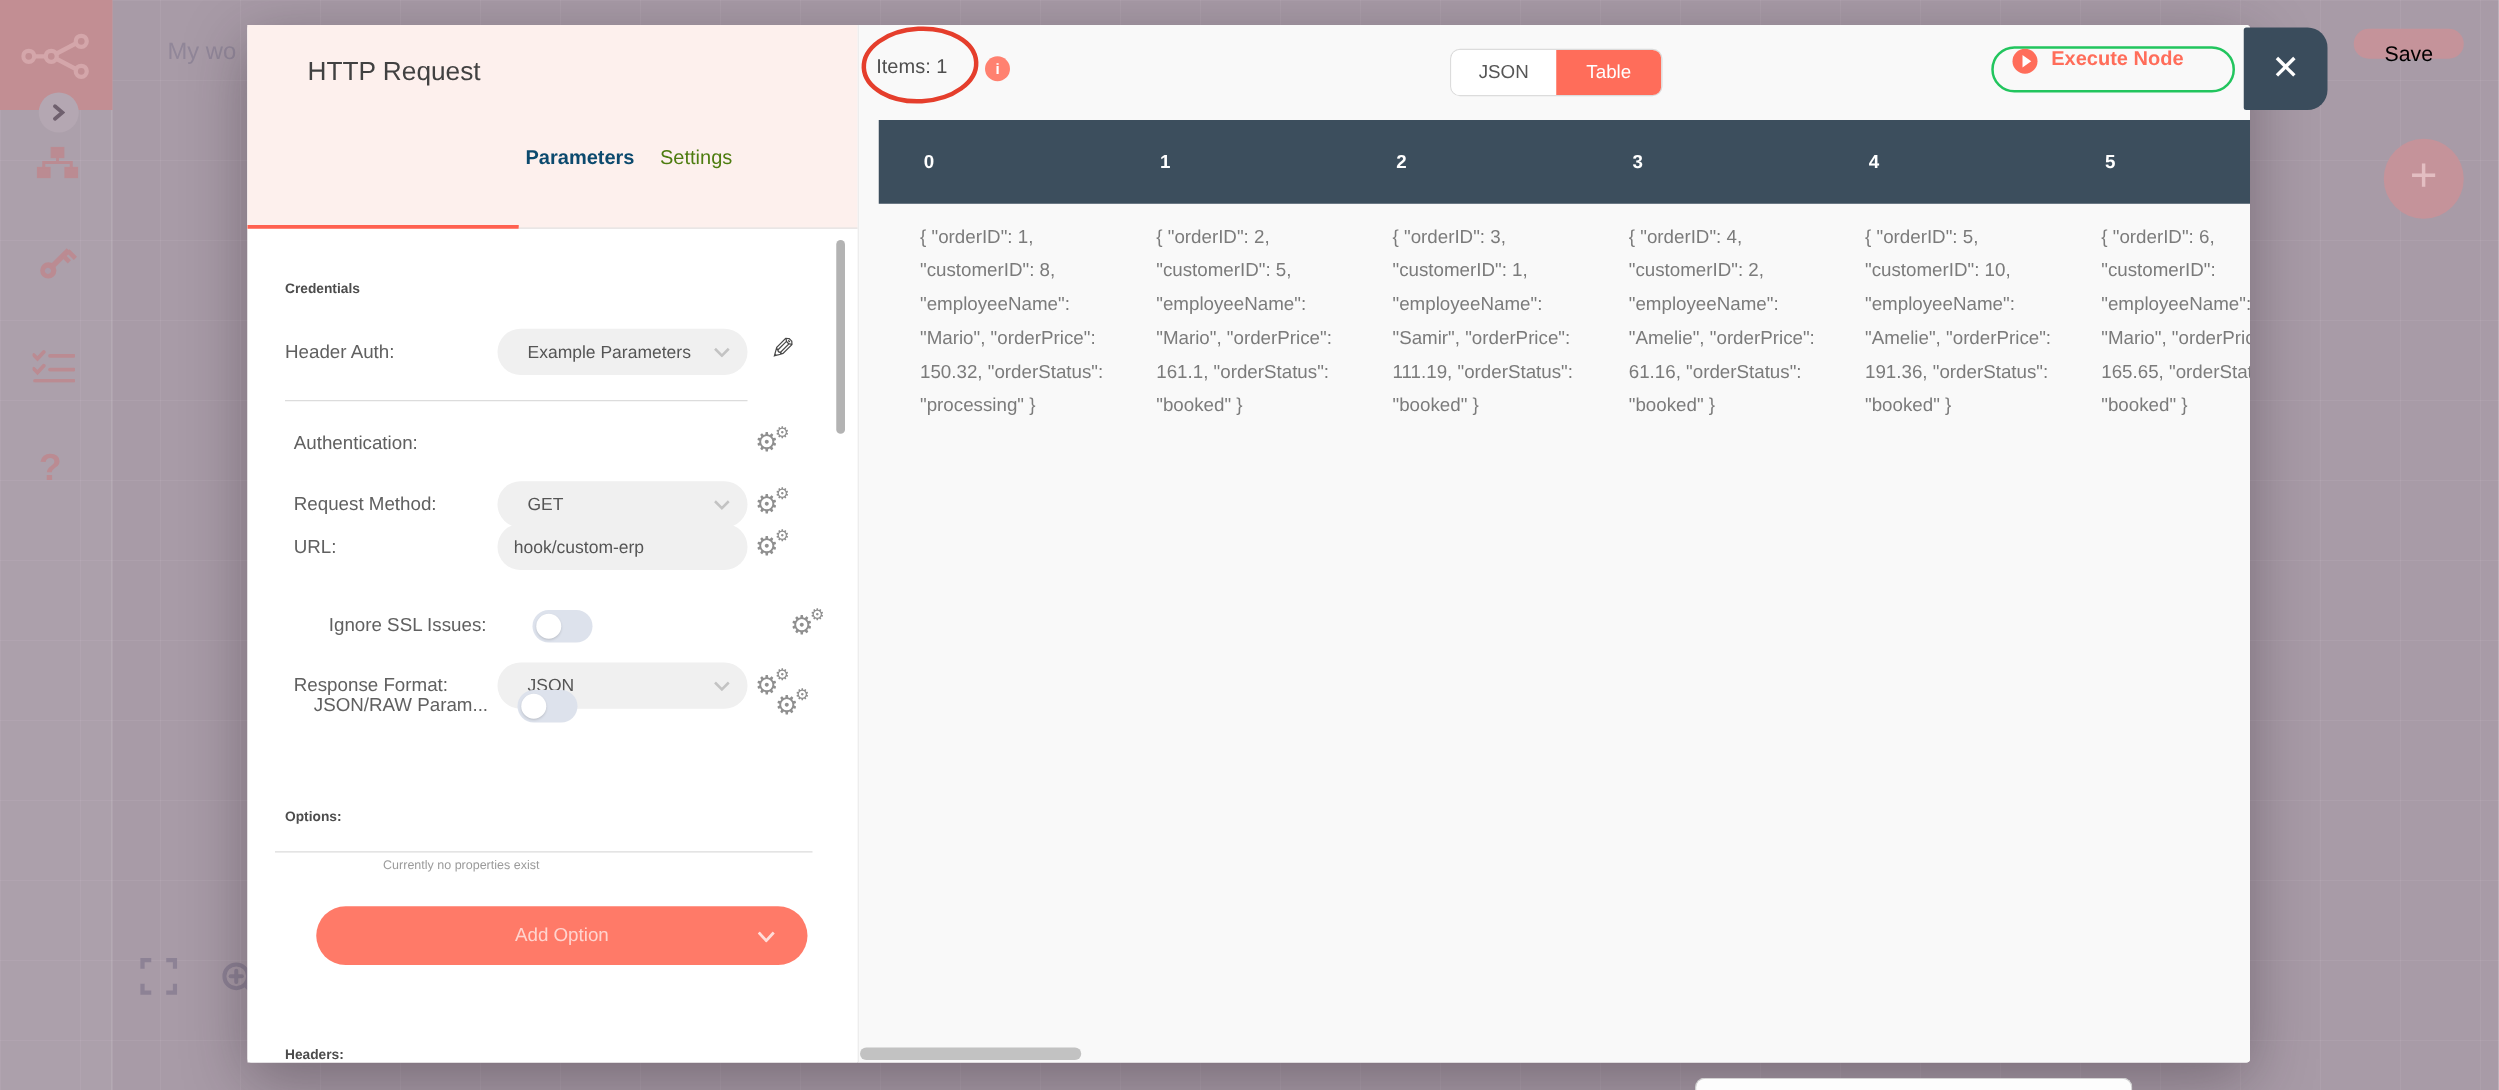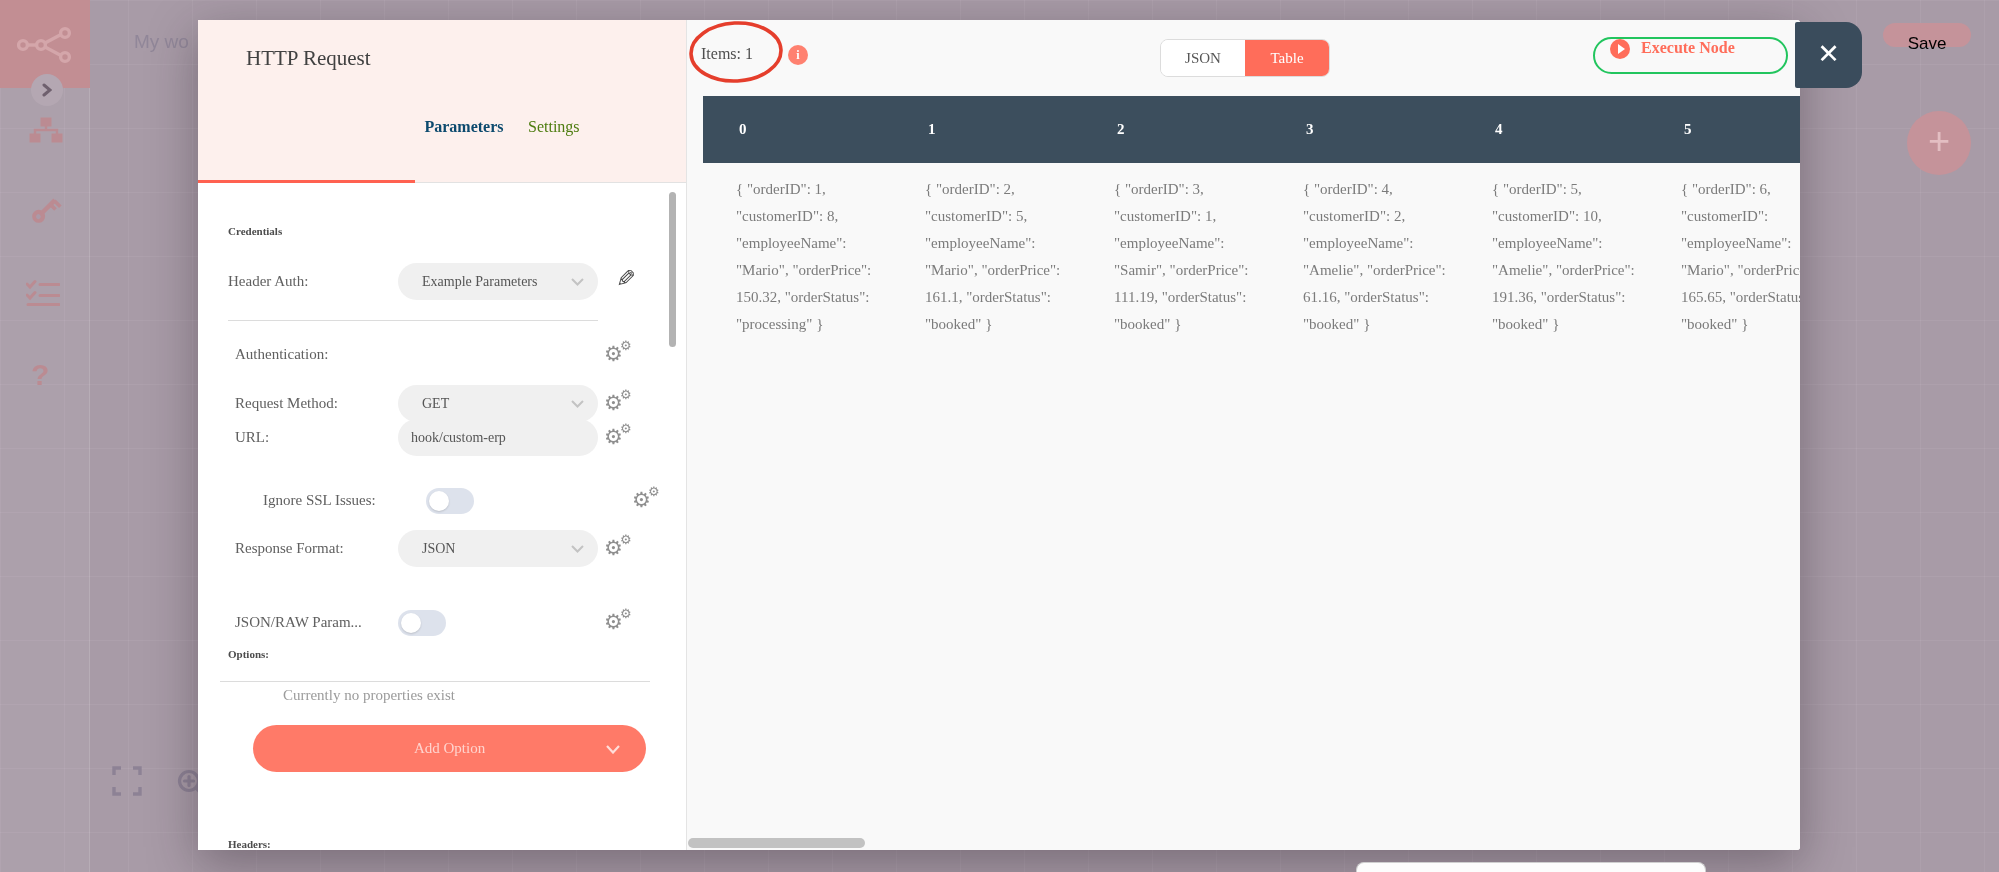--- a/index.html
+++ b/index.html
@@ -17,21 +17,21 @@
   .logo-block { position:absolute; left:0; top:0; width:90px; height:88px; background:#c28e93; }
   .logo-block svg { position:absolute; left:17px; top:26px; }
   .collapse-btn { position:absolute; left:31px; top:74px; width:32px; height:32px;
     border-radius:50%; background:#b4a7b2; display:flex; align-items:center; justify-content:center; }
   .side-icon { position:absolute; color:#bb8b92; }
   .canvas-title { position:absolute; left:134px; top:31px; font-size:19px; color:#918799; }
   .zoom-ctl { position:absolute; color:#8d8295; }
 
   
   .modal { position:absolute; left:198px; top:20px; width:1602px; height:830px;
-    background:#fff; border-radius:3px; box-shadow:0 14px 50px rgba(40,30,40,0.38);font-family:Liberation Serif, serif; }
+    background:#fff; border-radius:3px; box-shadow:0 14px 50px rgba(40,30,40,0.38); }
 
   
   .panel-left { position:absolute; left:0; top:0; width:488px; height:830px; background:#fff; }
   .panel-left-header { position:absolute; left:0; top:0; width:488px; height:163px; background:#fdf0ed; }
   .node-title { position:absolute; left:48px; top:26px; font-size:21px; color:#414141; }
   .tab { position:absolute; top:98px; font-size:16px; }
   .tab-active { left:216px; width:100px; text-align:center; color:#0c4a6e; font-weight:bold; }
   .tab-plain  { left:330px; width:100px; text-align:left; color:#4d7c0f; }
   .tab-underline { position:absolute; left:0; top:160px; width:217px; height:3px; background:#ff6150; }
   .tab-baseline  { position:absolute; left:217px; top:162px; width:271px; height:1px; background:#e2e2e2; }
@@ -52,21 +52,21 @@
   .toggle { position:absolute; left:170px; top:6px; width:48px; height:26px;
     background:#dde2ec; border-radius:13px; }
   .toggle .knob { position:absolute; left:3px; top:3px; width:20px; height:20px;
     background:#fff; border-radius:50%; box-shadow:0 1px 2px rgba(0,0,0,0.15); }
   .gear-wrap { position:absolute; left:376px; top:4px; width:36px; height:30px; color:#8f8f8f; }
   .gear-wrap .g1 { position:absolute; left:0; top:2px; font-size:21px; }
   .gear-wrap .g2 { position:absolute; left:16px; top:-2px; font-size:13px; }
   .pencil { position:absolute; left:388px; top:2px; font-size:24px; color:#474747; transform:scaleX(-1); }
 
   .empty-text { position:absolute; left:55px; top:667px; width:232px; text-align:center;
-    font-size:15px; color:#9b9b9b; }
+    font-size:10px; color:#9b9b9b; }
   .add-option { position:absolute; left:55px; top:705px; width:393px; height:47px;
     background:#ff7a68; border-radius:24px; color:rgba(255,255,255,0.68);
     font-size:15px; text-align:center; line-height:47px; }
   .add-option svg { position:absolute; right:26px; top:20px; }
   .vscroll { position:absolute; left:471px; top:172px; width:7px; height:155px;
     background:#b3b3b3; border-radius:4px; }
 
   
   .panel-right { position:absolute; left:488px; top:0; width:1114px; height:830px;
     background:#f9f9f9; border-left:1px solid #e4e4e4; border-radius:0 3px 3px 0; }
@@ -264,21 +264,21 @@
               <path d="M1 1 L6.5 6.5 L12 1"></path>
             </svg>
         </span>
       </div>
       <div class="gear-wrap">
         <span class="g1">⚙</span>
           <span class="g2">⚙</span>
       </div>
     </div>
 
-    <div class="form-row" style="top:584px;">
+    <div class="form-row" style="top:526px;margin-left:16px;">
       <div class="form-label field-label">JSON/RAW Param...</div>
       <div class="toggle">
           <div class="knob"></div>
         </div>
       <div class="gear-wrap">
         <span class="g1">⚙</span>
           <span class="g2">⚙</span>
       </div>
     </div>
 

